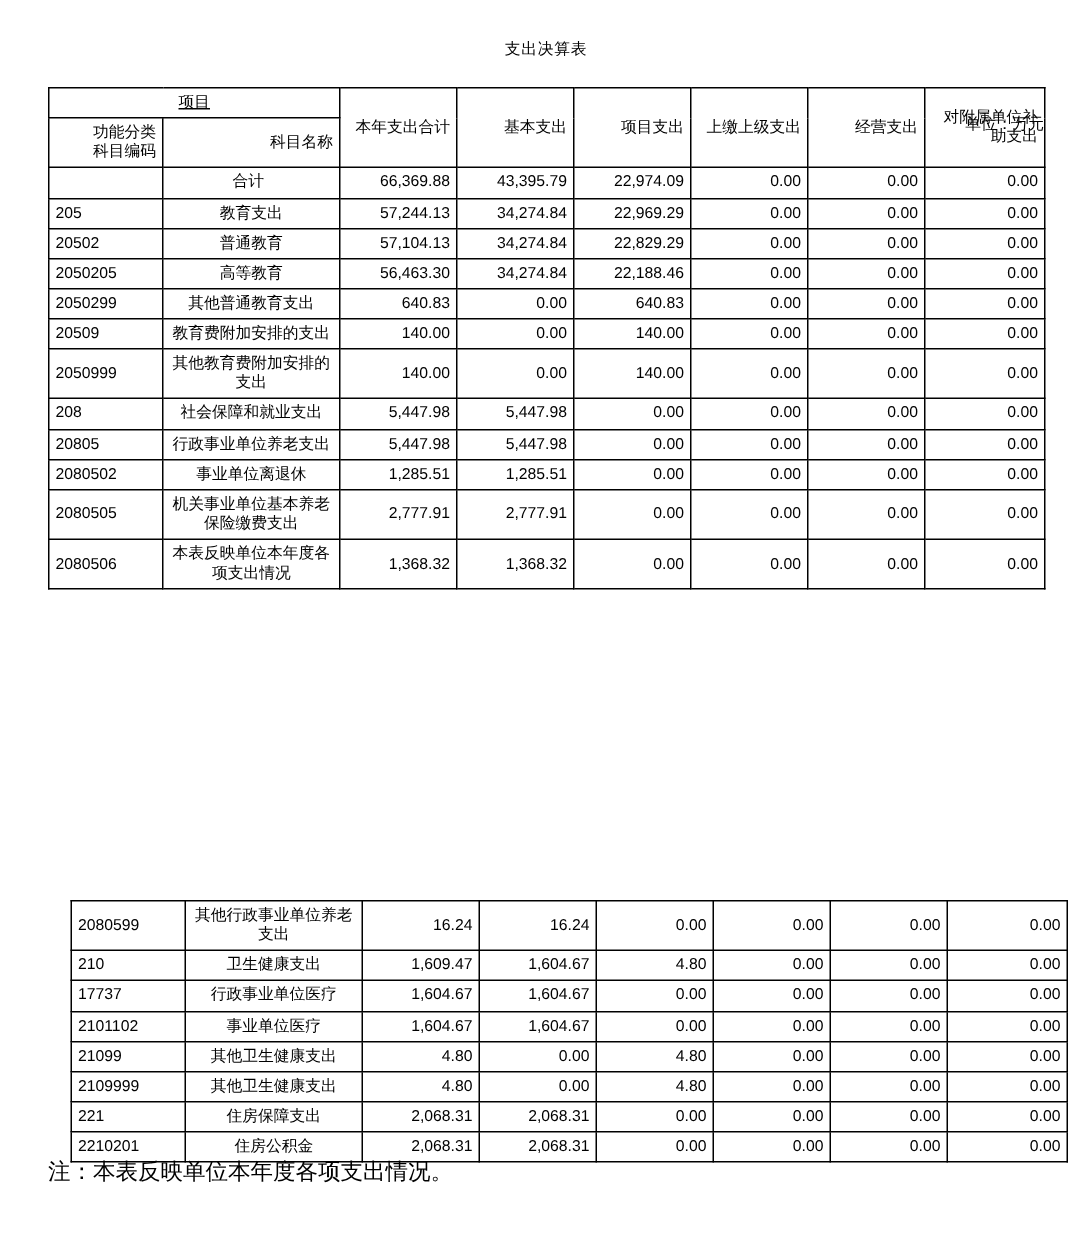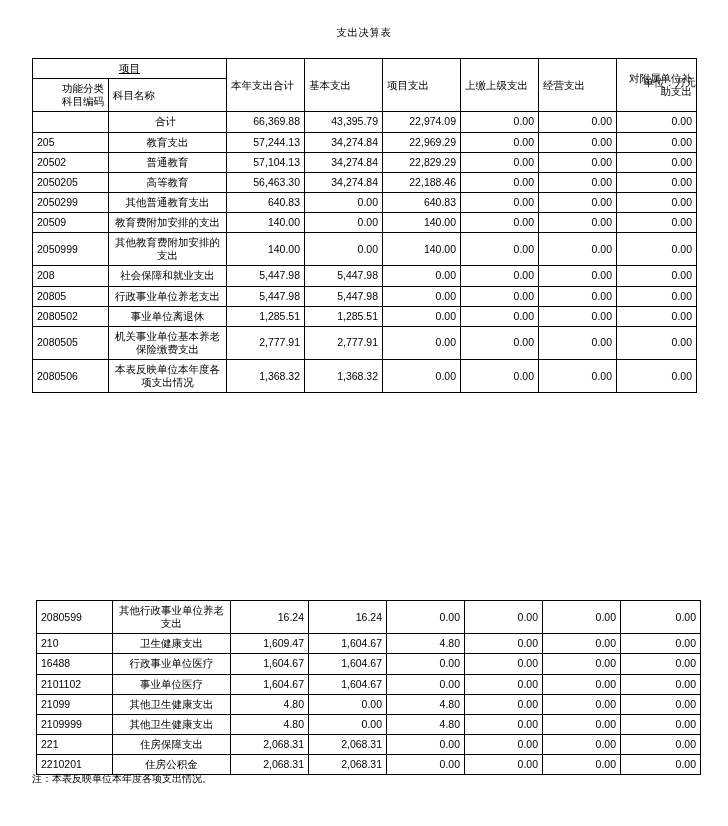--- a/index.html
+++ b/index.html
@@ -51,44 +51,44 @@
     line-height: 1.25;
   }
   .tbl-top {
     position: absolute;
     top: 58px;
     left: 32px;
   }
   .tbl-bottom {
     position: absolute;
     top: 600px;
-    left: 36px;
+    left: 47px;
   }
   .c-code   { width: 76px;  text-align: left;   padding-left: 6px; }
   .c-name   { width: 118px; text-align: center;   padding-left: 8px; }
   .c-num    { width: 78px;  text-align: right;  padding-right: 8px; }
   .c-num-w  { width: 80px;  text-align: right;  padding-right: 8px; }
-  .hdr-center { text-align: left; }
+  .hdr-center { text-align: right; }
   .hdr-item {
     text-align: center;
     text-decoration: underline;
   }
   .row-total td.c-name {
     text-align: center;
     padding-left: 0;
   }
   .hdr-two-line {
     text-align: right;
     line-height: 1.35;
   }
   .footer-note {
     position: absolute;
     top: 772px;
     left: 32px;
-    font-size: 10px;
+    font-size: 15px;
   }
   .divider-band {
     position: absolute;
     left: 0;
     top: 492px;
     width: 728px;
     height: 6px;
     background: #ffffff;
   }
 </style>
@@ -288,21 +288,21 @@
             <td class="c-code">210</td>
             <td class="c-name">卫生健康支出</td>
             <td class="c-num">1,609.47</td>
             <td class="c-num">1,604.67</td>
             <td class="c-num">4.80</td>
             <td class="c-num">0.00</td>
             <td class="c-num">0.00</td>
             <td class="c-num-w">0.00</td>
           </tr>
           <tr>
-            <td class="c-code">16488</td>
+            <td class="c-code">17737</td>
             <td class="c-name">行政事业单位医疗</td>
             <td class="c-num">1,604.67</td>
             <td class="c-num">1,604.67</td>
             <td class="c-num">0.00</td>
             <td class="c-num">0.00</td>
             <td class="c-num">0.00</td>
             <td class="c-num-w">0.00</td>
           </tr>
           <tr>
             <td class="c-code">2101102</td>

